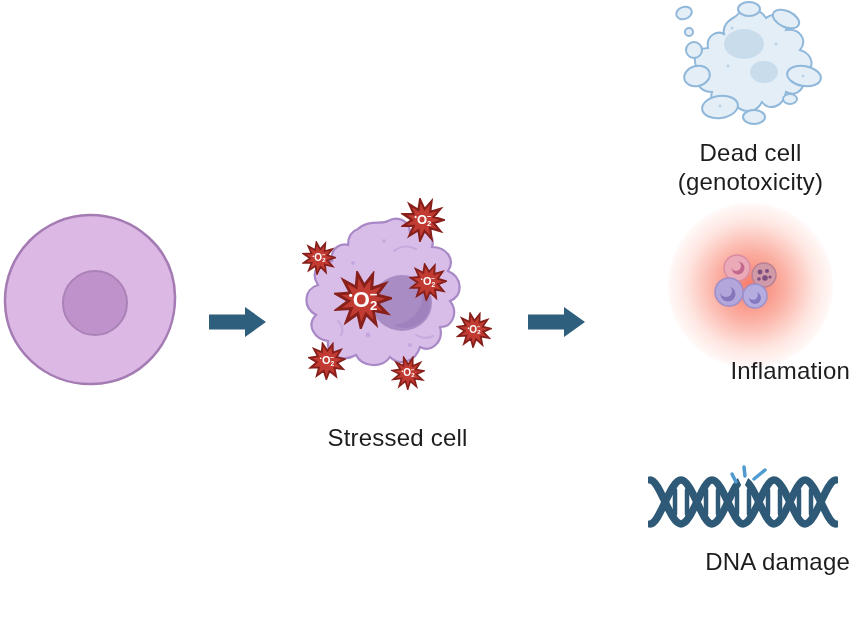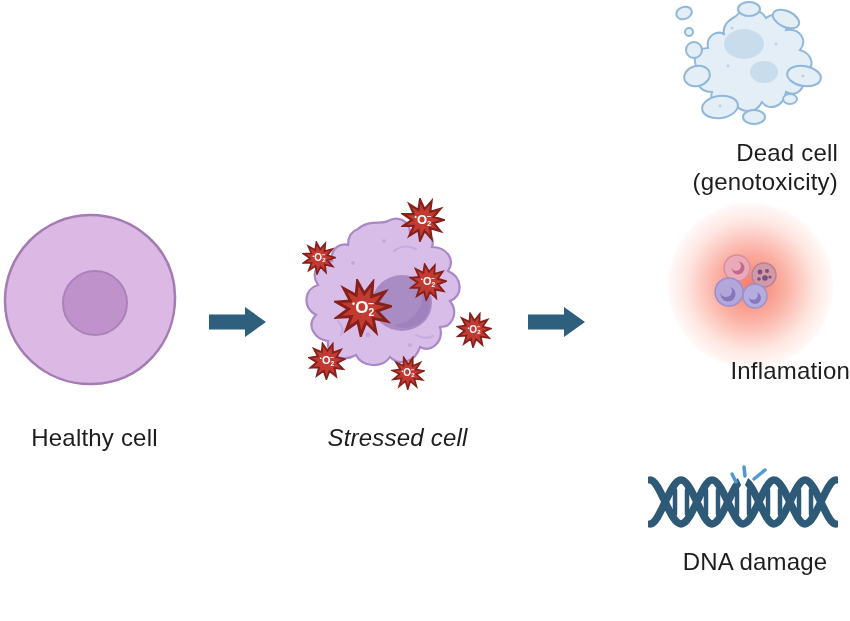--- a/index.html
+++ b/index.html
@@ -69,21 +69,20 @@
 </style>
 </head>
 <body>
 
 <div class="canvas">
 
   <svg class="abs" style="left:2px;top:212px;" width="176" height="174" viewBox="0 0 176 174">
     <path class="healthy-body" d="M88,3 C132,3 172,36 173,84 C174,130 140,171 90,172 C44,173 4,138 3,90 C2,42 42,3 88,3 Z"></path>
     <circle class="healthy-nucleus" cx="93" cy="91" r="32"></circle>
   </svg>
-  <div class="label" style="left:7px;top:423px;width:175px;">Healthy cell</div>
 
   <svg class="abs" style="left:209px;top:307px;" width="57" height="30" viewBox="0 0 57 30">
     <path class="arrow-fill" d="M0,7.5 H36 V0 L57,15 L36,30 V22.5 H0 Z"></path>
   </svg>
 
   <svg class="abs" style="left:298px;top:213px;" width="174" height="164" viewBox="0 0 174 164">
     <path class="stressed-body" d="M60,16 C70,6 84,12 90,8 C100,2 112,8 112,20 C124,14 138,22 134,34 C148,34 158,46 150,58 C164,64 166,82 152,88 C160,98 156,114 142,114 C146,128 134,140 122,134 C118,148 102,154 92,144 C84,156 64,154 58,142 C44,150 28,142 30,128 C16,126 8,112 18,102 C4,94 6,76 20,72 C12,60 20,46 34,48 C32,34 44,30 50,32 C50,22 54,18 60,16 Z"></path>
     <ellipse class="stressed-nucleus" cx="104" cy="90" rx="30" ry="28"></ellipse>
     <path class="stressed-nucleus-shade" d="M120,66 C132,74 136,92 128,104 C120,114 106,118 96,112 C112,110 124,98 124,86 C124,78 122,71 120,66 Z"></path>
     <circle class="speckle" cx="55" cy="50" r="2"></circle>
@@ -114,21 +113,21 @@
       </span>
   </div>
   <div class="burst" style="left:409px;top:263px;width:38px;height:38px;font-size:11px;">
     <svg viewBox="0 0 100 100">
         <polygon class="star-shape" points="71.3,91.9 55.0,76.5 45.3,96.8 39.8,75.0 20.8,86.8 27.9,65.5 5.5,65.1 23.0,51.1 4.4,38.7 26.7,36.4 17.7,15.8 37.8,25.9 41.3,3.8 52.7,23.1 67.7,6.5 66.8,28.9 88.4,22.9 75.6,41.3 97.0,48.0 76.2,56.5 90.6,73.7 68.5,69.6"></polygon>
       </svg>
     <span class="ros-text">
         <span><sup class="r-dot">•</sup><span>O</span><sub class="r-sub">2</sub><sup class="r-sup">−</sup></span>
       </span>
   </div>
-  <div class="burst" style="left:334px;top:279px;width:58px;height:58px;font-size:17px;">
+  <div class="burst" style="left:334px;top:271px;width:58px;height:58px;font-size:22px;">
     <svg viewBox="0 0 100 100">
         <polygon class="star-shape" points="46.3,96.9 41.1,73.4 21.5,87.4 29.9,64.8 5.8,66.1 25.1,51.6 4.2,39.7 28.2,37.8 17.0,16.5 38.2,28.0 40.4,4.0 52.0,25.1 66.8,6.1 65.1,30.1 87.8,22.1 73.5,41.4 96.9,47.0 74.4,55.5 91.1,72.8 67.5,67.8 72.2,91.4 55.1,74.5"></polygon>
       </svg>
     <span class="ros-text">
         <span><sup class="r-dot">•</sup><span>O</span><sub class="r-sub">2</sub><sup class="r-sup">−</sup></span>
       </span>
   </div>
   <div class="burst" style="left:456px;top:312px;width:36px;height:36px;font-size:10px;">
     <svg viewBox="0 0 100 100">
         <polygon class="star-shape" points="22.3,88.0 29.4,65.9 6.2,67.0 24.1,52.2 3.9,40.6 27.0,37.8 16.3,17.2 37.2,27.3 39.4,4.2 51.5,24.0 65.8,5.7 65.3,29.0 87.2,21.3 74.2,40.6 96.8,46.0 75.5,55.2 91.5,72.0 68.6,68.1 73.1,90.9 55.9,75.3 47.3,96.9 41.2,74.5"></polygon>
@@ -147,21 +146,21 @@
   </div>
   <div class="burst" style="left:391px;top:356px;width:34px;height:34px;font-size:10px;">
     <svg viewBox="0 0 100 100">
         <polygon class="star-shape" points="3.6,42.6 27.4,39.3 15.0,18.7 36.8,28.8 37.5,4.7 50.4,25.0 63.9,5.1 63.8,29.2 86.0,19.8 72.9,40.0 96.6,44.0 74.7,53.9 92.4,70.2 68.6,66.7 74.8,89.9 56.7,74.1 49.3,97.0 42.6,73.9 24.0,89.1 30.9,66.1 6.9,68.9 25.2,53.2"></polygon>
       </svg>
     <span class="ros-text">
         <span><sup class="r-dot">•</sup><span>O</span><sub class="r-sub">2</sub><sup class="r-sup">−</sup></span>
       </span>
   </div>
 
-  <div class="label" style="left:310px;top:423px;width:175px;font-style:italic;">Stressed cell</div>
+  <div class="label" style="left:310px;top:423px;width:175px;">Stressed cell</div>
 
   <svg class="abs" style="left:528px;top:307px;" width="57" height="30" viewBox="0 0 57 30">
     <path class="arrow-fill" d="M0,7.5 H36 V0 L57,15 L36,30 V22.5 H0 Z"></path>
   </svg>
 
   <svg class="abs" style="left:672px;top:0px;" width="156" height="132" viewBox="0 0 156 132">
     <path class="dead-body" d="M64,16 C72,6 88,8 94,18 C106,10 118,18 114,30 C128,28 136,40 128,50 C142,54 144,70 130,74 C136,86 126,98 114,92 C112,106 98,112 90,102 C84,114 68,114 62,102 C50,110 36,104 40,92 C26,92 20,78 30,72 C18,64 22,48 36,48 C34,36 44,30 52,34 C50,24 58,20 64,16 Z"></path>
     <ellipse class="dead-patch" cx="72" cy="44" rx="20" ry="15"></ellipse>
     <ellipse class="dead-patch" cx="92" cy="72" rx="14" ry="11"></ellipse>
     <ellipse class="dead-body" cx="12" cy="13" rx="8" ry="6" transform="rotate(-20 12 13)"></ellipse>
@@ -173,21 +172,21 @@
     <ellipse class="dead-body" cx="132" cy="76" rx="17" ry="10" transform="rotate(10 132 76)"></ellipse>
     <ellipse class="dead-body" cx="118" cy="99" rx="7" ry="5"></ellipse>
     <ellipse class="dead-body" cx="48" cy="107" rx="18" ry="11" transform="rotate(-8 48 107)"></ellipse>
     <ellipse class="dead-body" cx="82" cy="117" rx="11" ry="7"></ellipse>
     <circle class="dead-dot" cx="60" cy="28" r="1.5"></circle>
     <circle class="dead-dot" cx="104" cy="44" r="1.5"></circle>
     <circle class="dead-dot" cx="56" cy="66" r="1.5"></circle>
     <circle class="dead-dot" cx="48" cy="106" r="1.5"></circle>
     <circle class="dead-dot" cx="131" cy="76" r="1.5"></circle>
   </svg>
-  <div class="label" style="left:663px;top:138px;width:175px;text-align:right;">
+  <div class="label" style="left:663px;top:138px;width:175px;">
     <div>Dead cell</div>
     <div>(genotoxicity)</div>
   </div>
 
   <div class="glow" style="left:668px;top:203px;width:165px;height:165px;"></div>
   <svg class="abs" style="left:712px;top:250px;" width="70" height="70" viewBox="0 0 70 70">
     <circle class="imm-pink" cx="25" cy="18" r="13"></circle>
     <circle cx="26" cy="18" r="6.5" fill="var(--imm_pink_dark)"></circle>
     <circle cx="24" cy="16" r="5" fill="var(--imm_pink)"></circle>
     <circle class="imm-speckled" cx="52" cy="25" r="12"></circle>
@@ -218,17 +217,17 @@
     <line class="dna-rung" x1="163" y1="28" x2="163" y2="52"></line>
     <path class="dna-strand" d="M2,18 C12,18 22,62 33,62 C44,62 54,18 64,18 C75,18 85,62 95,62 C106,62 116,18 126,18 C137,18 147,62 157,62 C168,62 178,18 188,18"></path>
     <path class="dna-strand" d="M2,62 C12,62 22,18 33,18 C44,18 54,62 64,62 C75,62 85,18 95,18 C106,18 116,62 126,62 C137,62 147,18 157,18 C168,18 178,62 188,62"></path>
     <polygon class="dna-notch" points="88,12 102,12 95,27"></polygon>
     <g>
       <path class="dna-spark" d="M88,20 L84,12"></path>
       <path class="dna-spark" d="M97,14 L96,5"></path>
       <path class="dna-spark" d="M106,17 L117,8"></path>
     </g>
   </svg>
-  <div class="label" style="left:660px;top:547px;width:190px;">
+  <div class="label" style="left:660px;top:547px;width:190px;text-align:right;">
     <div>DNA damage</div>
   </div>
 
 </div>
 
 </body></html>

